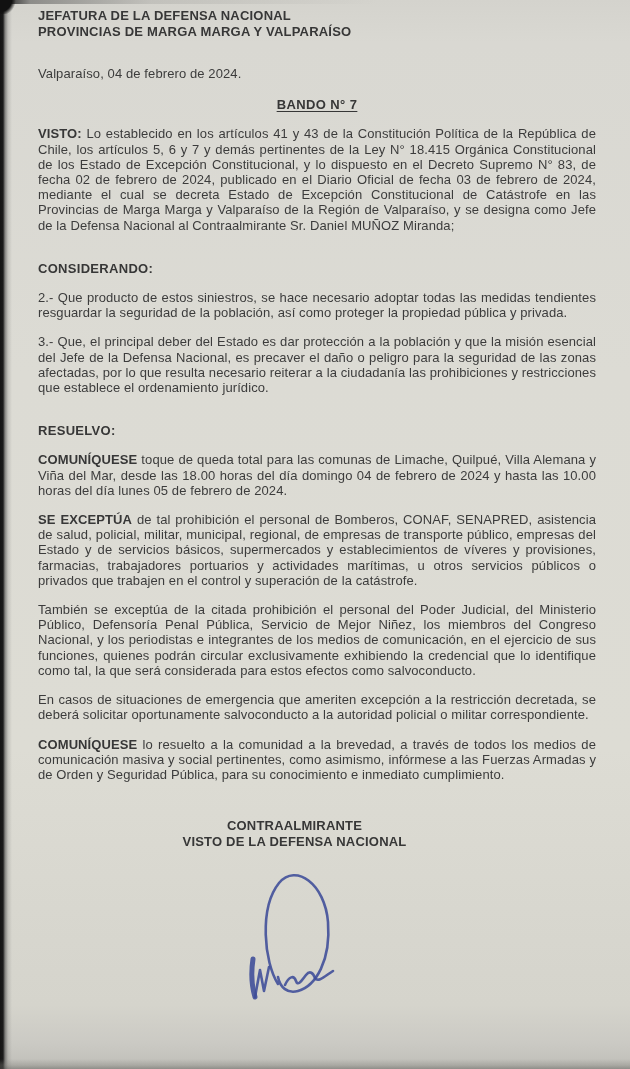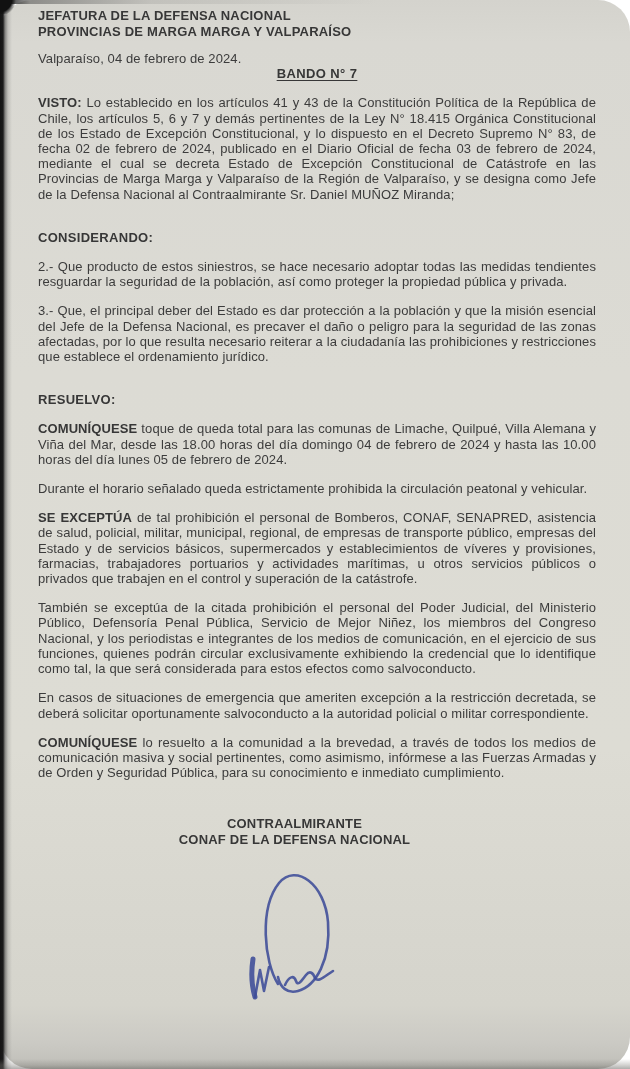--- a/index.html
+++ b/index.html
@@ -41,22 +41,23 @@
     position: absolute; left: 0; top: 0; width: 16px; height: 14px;
     background: radial-gradient(circle at 0 0, #111 0, #111 55%, transparent 75%);
     pointer-events: none;
   }
   .scan-edge-bottom {
     position: absolute; left: 0; right: 0; bottom: 0; height: 10px;
     background: linear-gradient(to bottom, rgba(130,129,123,0) 0, rgba(130,129,123,0.35) 60%, rgba(95,94,90,0.5) 100%);
     pointer-events: none;
   }
   .doc-header { font-weight: bold; line-height: 16px; letter-spacing: 0.2px; color: #373737; }
-  .date-line { margin-top: 11px; }
+  .date-line { margin-top: 26px; }
   .doc-title {
+    margin-top: 16px;
     text-align: center;
     font-weight: bold;
     letter-spacing: 0.4px;
     color: #373737;
   }
   .doc-title span { text-decoration: underline; text-underline-offset: 2px; }
   p.para {
     margin: 14px 0 0 0;
     text-align: justify;
     text-align-last: left;
@@ -89,21 +90,21 @@
     fill: none;
     stroke: var(--sig-ink, #3d4c98);
     stroke-linecap: round;
     stroke-linejoin: round;
     opacity: 0.88;
   }
 </style>
 </head>
 <body>
 
-<div class="page" style="color: rgb(60, 60, 60); border-radius: 32px;">
+<div class="page" style="color: rgb(60, 60, 60);">
   <div class="scan-edge-left"></div>
   <div class="scan-edge-top"></div>
   <div class="scan-corner-tl"></div>
 
   <div class="doc-header">
     <div>JEFATURA DE LA DEFENSA NACIONAL</div>
     <div>PROVINCIAS DE MARGA MARGA Y VALPARAÍSO</div>
   </div>
 
   <div class="date-line">Valparaíso, 04 de febrero de 2024.</div>
@@ -116,37 +117,36 @@
 
   <div class="section-heading">CONSIDERANDO:</div>
 
   <p class="para">2.- Que producto de estos siniestros, se hace necesario adoptar todas las medidas tendientes resguardar la seguridad de la población, así como proteger la propiedad pública y privada.</p>
   <p class="para">3.- Que, el principal deber del Estado es dar protección a la población y que la misión esencial del Jefe de la Defensa Nacional, es precaver el daño o peligro para la seguridad de las zonas afectadas, por lo que resulta necesario reiterar a la ciudadanía las prohibiciones y restricciones que establece el ordenamiento jurídico.</p>
 
   <div class="section-heading">RESUELVO:</div>
 
   <p class="para"><b>COMUNÍQUESE</b><span> toque de queda total para las comunas de Limache, Quilpué, Villa Alemana y Viña del Mar, desde las 18.00 horas del día domingo 04 de febrero de 2024 y hasta las 10.00 horas del día lunes 05 de febrero de 2024.</span></p>
 
-  <p class="para">Durante el horario señalado queda estrictamente prohibida la circulación peatonal y vehicular.</p>
 
   <p class="para"><b>SE EXCEPTÚA</b><span> de tal prohibición el personal de Bomberos, CONAF, SENAPRED, asistencia de salud, policial, militar, municipal, regional, de empresas de transporte público, empresas del Estado y de servicios básicos, supermercados y establecimientos de víveres y provisiones, farmacias, trabajadores portuarios y actividades marítimas, u otros servicios públicos o privados que trabajen en el control y superación de la catástrofe.</span></p>
 
   <p class="para">También se exceptúa de la citada prohibición el personal del Poder Judicial, del Ministerio Público, Defensoría Penal Pública, Servicio de Mejor Niñez, los miembros del Congreso Nacional, y los periodistas e integrantes de los medios de comunicación, en el ejercicio de sus funciones, quienes podrán circular exclusivamente exhibiendo la credencial que lo identifique como tal, la que será considerada para estos efectos como salvoconducto.</p>
 
   <p class="para">En casos de situaciones de emergencia que ameriten excepción a la restricción decretada, se deberá solicitar oportunamente salvoconducto a la autoridad policial o militar correspondiente.</p>
 
 
   <p class="para"><b>COMUNÍQUESE</b><span> lo resuelto a la comunidad a la brevedad, a través de todos los medios de comunicación masiva y social pertinentes, como asimismo, infórmese a las Fuerzas Armadas y de Orden y Seguridad Pública, para su conocimiento e inmediato cumplimiento.</span></p>
 
   <svg class="signature-svg" viewBox="0 0 100 140" aria-hidden="true">
     <path d="M 38 118 C 24 96, 19 42, 39 17 C 56 -3, 85 18, 88 56 C 91 94, 76 120, 58 125 C 47 128, 40 121, 38 111" stroke-width="2.6"></path>
     <path d="M 13 93 C 11 106, 12 121, 15 131" stroke-width="5"></path>
     <path d="M 15 131 L 20 104 L 24 125 L 29 101" stroke-width="2.6"></path>
     <path d="M 45 119 C 49 110, 54 109, 56 115 C 58 121, 62 114, 66 109 C 70 104, 73 107, 75 112 C 78 117, 85 110, 93 105" stroke-width="2.6"></path>
   </svg>
 
   <div class="signature-block">
     <div>CONTRAALMIRANTE</div>
-    <div>CONAF DE LA DEFENSA NACIONAL</div>
+    <div>VISTO DE LA DEFENSA NACIONAL</div>
   </div>
 
   <div class="scan-edge-bottom"></div>
 </div>
 
 </body></html>

